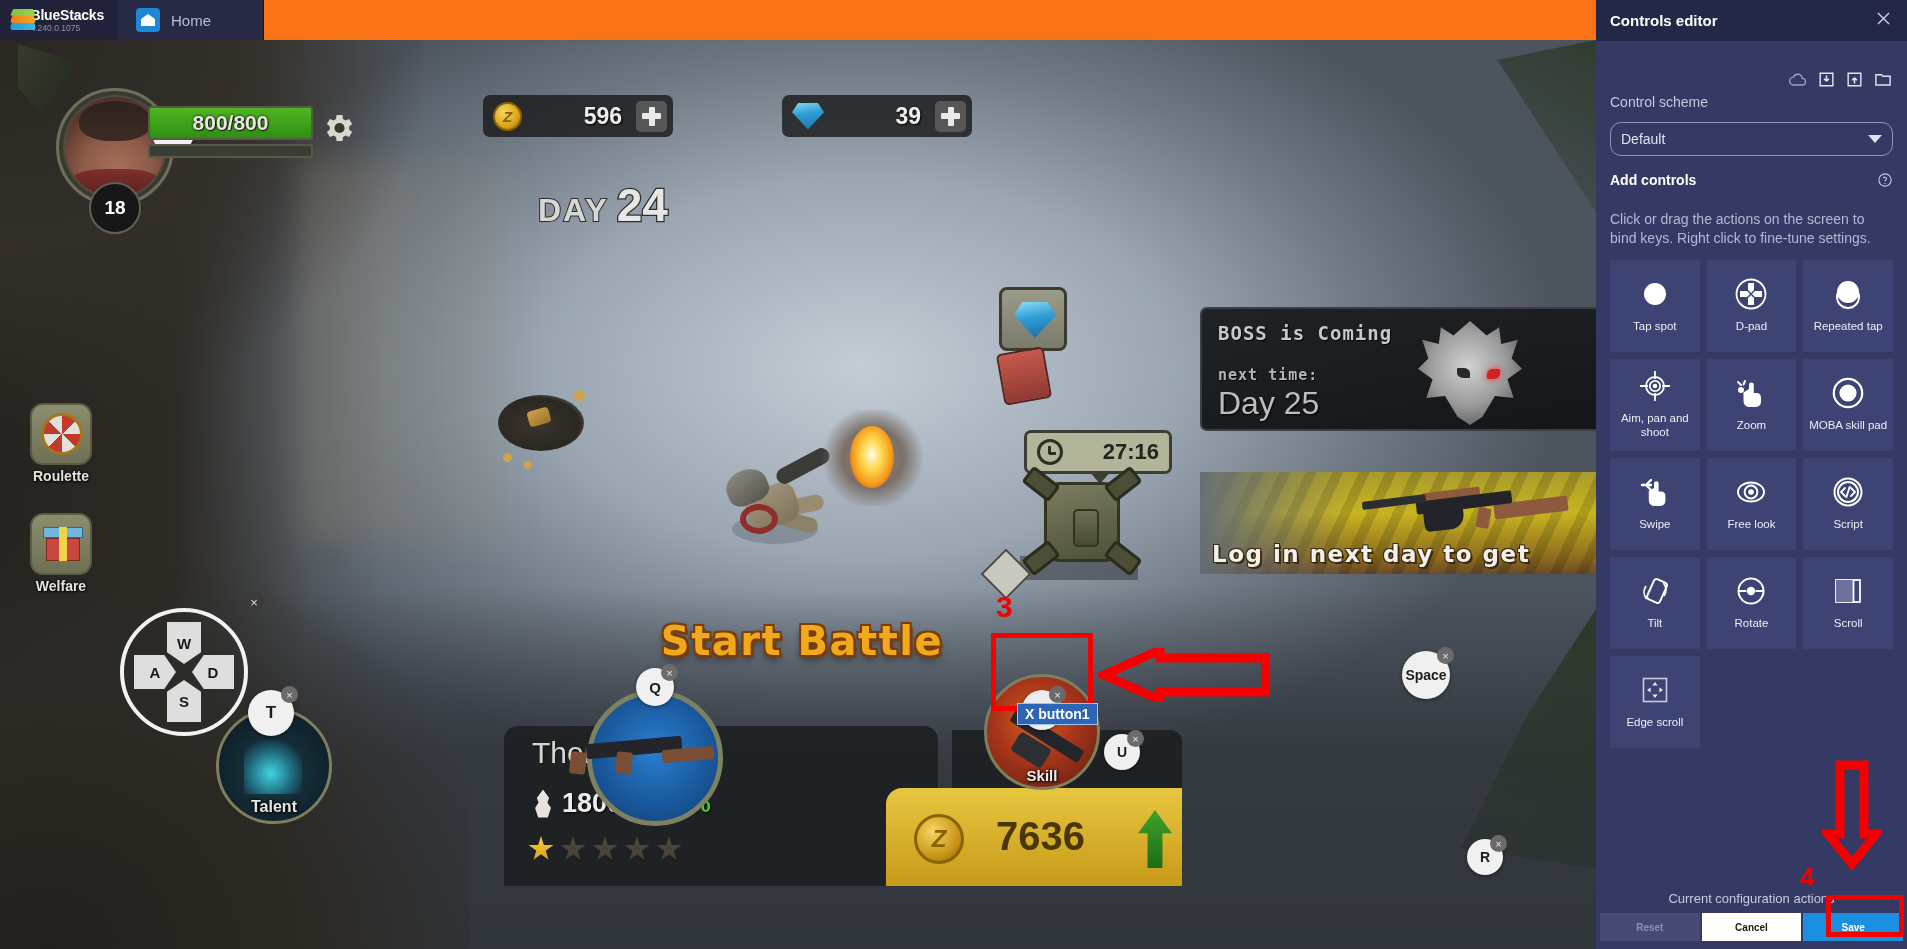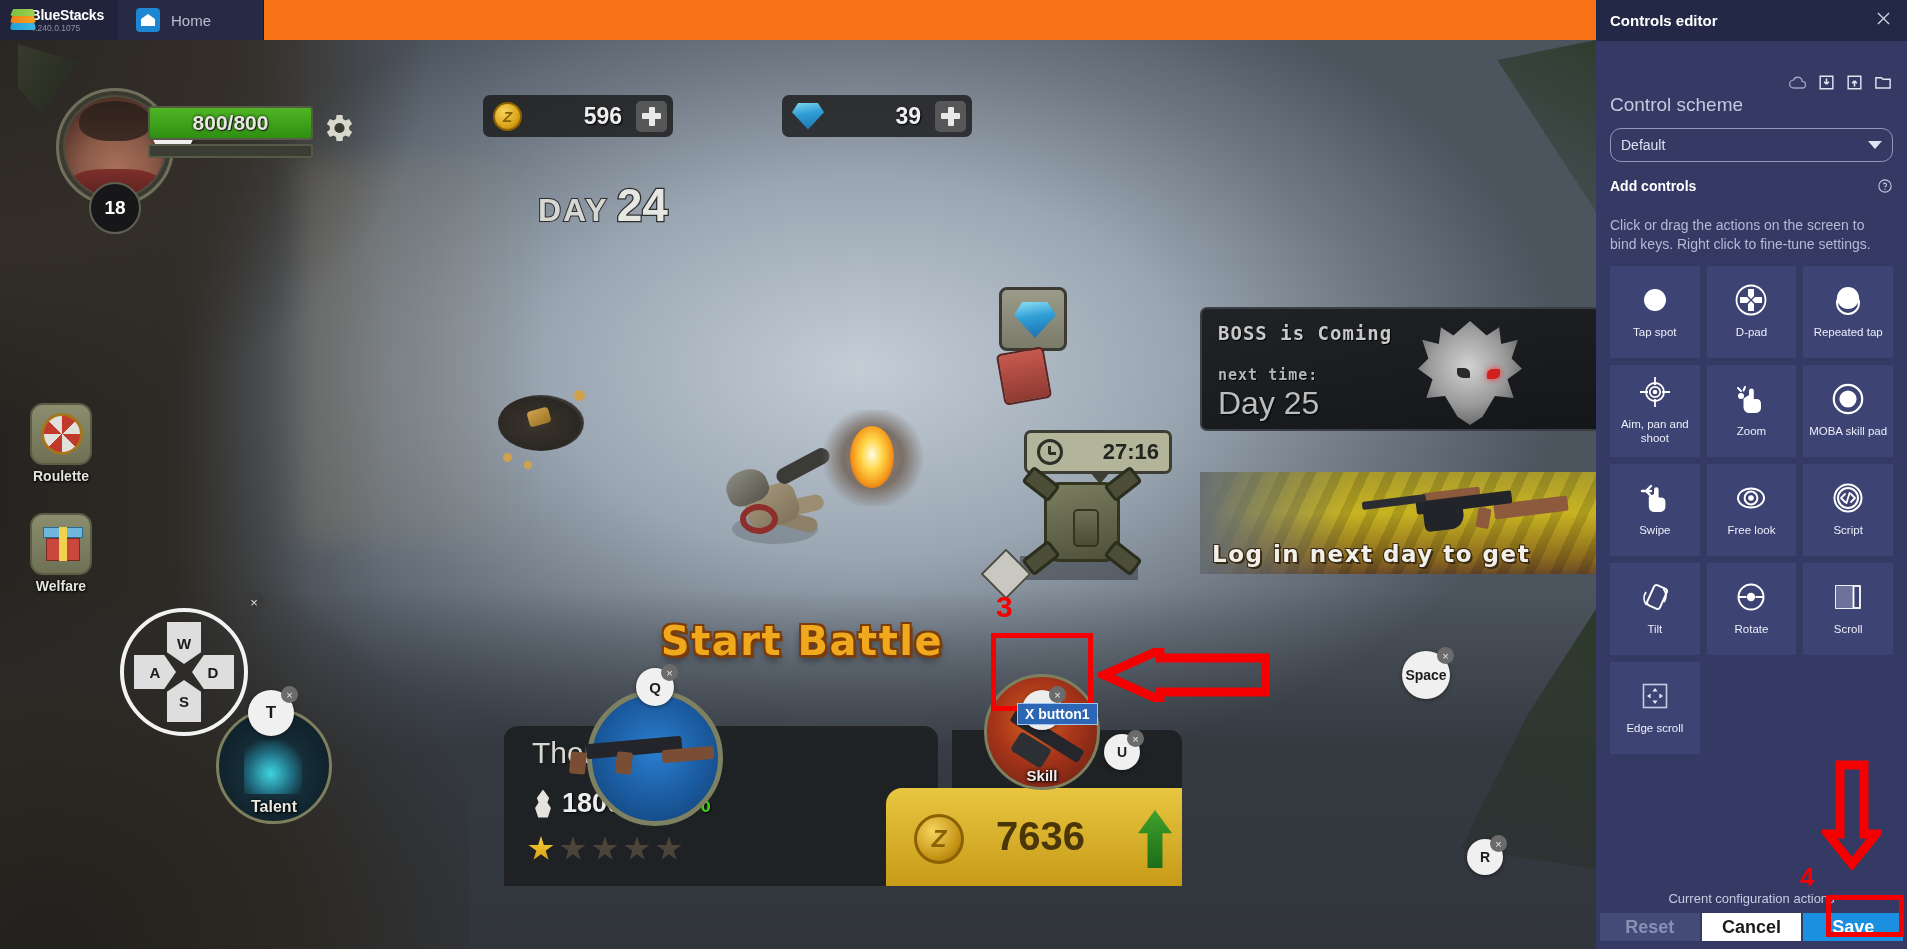--- a/index.html
+++ b/index.html
@@ -439,21 +439,21 @@
   .panel-head {
     height: 41px; background: #222845; display: flex; align-items: center;
     padding: 0 14px; justify-content: space-between; text-align: center;
   }
   .panel-title { font-size: 15px; font-weight: bold; color: #fff; }
   .panel-close { color: #cfd2e4; cursor: pointer; }
   .scheme-row {
     display: flex; align-items: center; justify-content: space-between;
     padding: 12px 14px 6px 14px;
   }
-  .scheme-lbl { font-size: 19px; color: #c5c9e0; margin-top: 41px; }
+  .scheme-lbl { font-size: 14px; color: #c5c9e0; margin-top: 41px; }
   .scheme-icons { display: flex; align-items: center; gap: 9px; color: #dfe2f0; }
   .scheme-select {
     margin: 6px 14px 0 14px; height: 34px; border: 1px solid #8f95bb; border-radius: 11px;
     display: flex; align-items: center; justify-content: space-between; padding: 0 10px;
     font-size: 14px; color: #dfe2f0;
   }
   .caret-down { width:0; height:0; border-left:7px solid transparent; border-right:7px solid transparent;
     border-top: 8px solid #dfe2f0; }
   .addc { padding: 16px 14px 0 14px; }
   .addc-head { display: flex; align-items: flex-start; justify-content: space-between; }
@@ -469,21 +469,21 @@
     gap: 9px; padding: 4px; text-align: center;
   }
   .tile .t-ico { color: #fff; display: flex; align-items: center; justify-content: center; height: 34px; }
   .tile .t-lbl { font-size: 11.5px; color: #eceefa; line-height: 1.2; }
   .panel-foot {
     position: absolute; left: 0; bottom: 0; width: 311px; padding: 0 0 8px 0;
   }
   .foot-lbl { text-align: center; font-size: 13px; color: #c7cbe2; padding-bottom: 7px; }
   .foot-btns { display: flex; gap: 2px; padding: 0 4px; }
   .fbtn { flex: 1; height: 28px; display: flex; align-items: center; justify-content: center;
-    font-size: 18px; font-weight: bold; }
+    font-size: 10px; font-weight: bold; }
   .fbtn.reset { background: #454b77; color: #8a90b5; }
   .fbtn.cancel { background: #ffffff; color: #1b1b1b; }
   .fbtn.save { background: #1b8fe0; color: #ffffff; }
 </style>
 </head>
 <body>
 
 <div id="root">
 
   <div class="titlebar">

